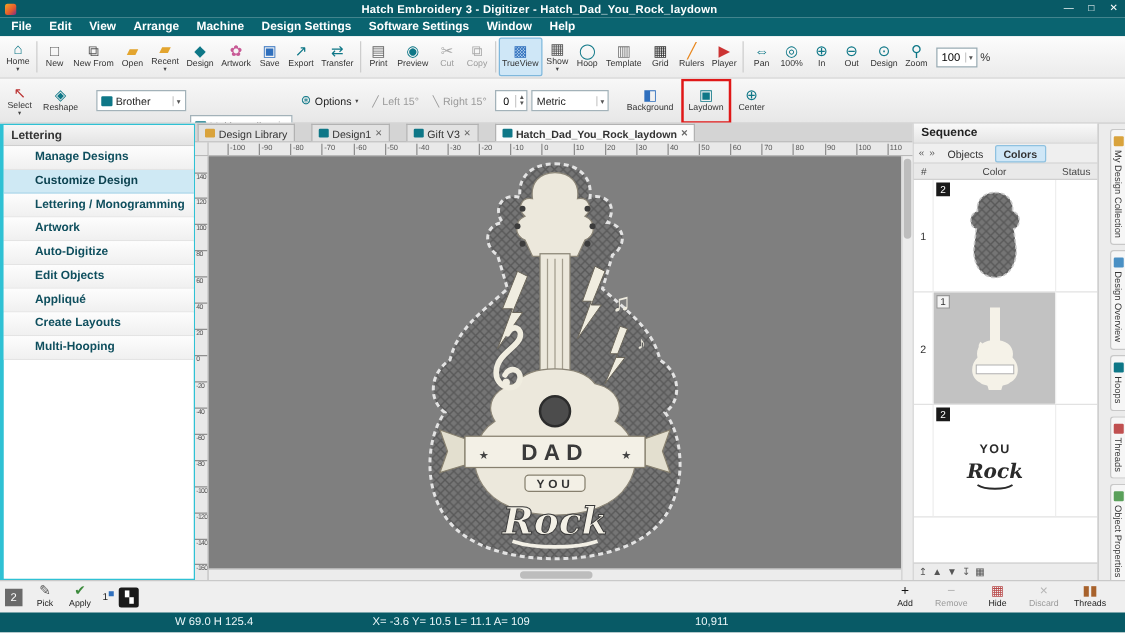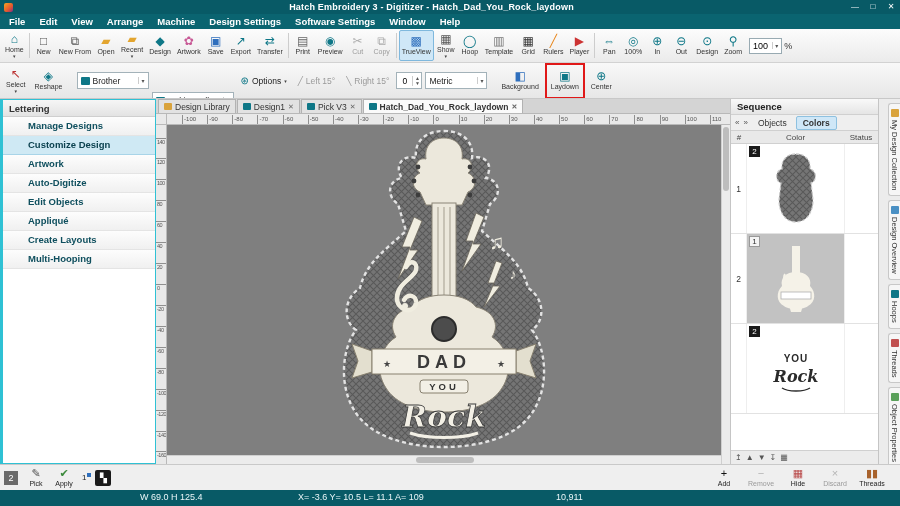--- a/index.html
+++ b/index.html
@@ -53,21 +53,21 @@
   .toolboxes { width:156px; background:#fff; border:1px solid #2fc1d4; border-left:3px solid #2fc1d4;
     display:flex; flex-direction:column; }
   .tbx-header { height:17px; background:linear-gradient(#f6f6f6,#e3e3e3); border-bottom:1px solid #cfcfcf;
     color:#333; font-size:9.5px; font-weight:bold; padding-left:6px; line-height:17px; }
   .tbx-item { height:19px; line-height:18px; padding-left:25px; font-size:9.5px; font-weight:bold;
     color:#0f4f5e; border-bottom:1px solid #e4e4e4; background:linear-gradient(#fdfdfd,#f0f0f0); white-space:nowrap; overflow:hidden; }
   .tbx-item.selected { background:#cfe9f4; border-color:#a8d4e8; color:#0c4250; }
 
   .canvas-col { flex:1; display:flex; flex-direction:column; background:#e6e6e6; min-width:0; }
   .doc-tabs { height:15px; display:flex; background:#d4d4d4; border-bottom:1px solid #b8b8b8;
-    align-items:flex-end; padding-left:2px; gap:1px; }
+    align-items:flex-end; padding-left:2px; gap:13px; }
   .doc-tab { height:14px; padding:0 5px; font-size:8.5px; background:#e2e2e2; border:1px solid #b2b2b2;
     border-bottom:none; display:flex; align-items:center; gap:3px; color:#333; white-space:nowrap; }
   .doc-tab.active { background:#fafafa; font-weight:bold; }
   .tab-ico { width:8px; height:7px; border-radius:1px; flex:none; }
   .tab-close { font-size:7px; color:#666; }
 
   .ruler-row { display:flex; height:11px; }
   .ruler-corner { width:11px; background:#e9e9e9; border-right:1px solid #b9b9b9; border-bottom:1px solid #b9b9b9; }
   .ruler-top { flex:1; position:relative; background:#e9e9e9; border-bottom:1px solid #b9b9b9;
     overflow:hidden; font-size:6px; color:#555; }
@@ -347,20 +347,21 @@
   </div>
 </div>
 
 <div class="main">
 
   <div class="toolboxes">
     <div class="tbx-header">Lettering</div>
     <div id="tbx-list">
         <div class="tbx-item">Manage Designs</div>
         <div class="tbx-item selected">Customize Design</div>
+        <div class="tbx-item">Lettering / Monogramming</div>
         <div class="tbx-item">Artwork</div>
         <div class="tbx-item">Auto-Digitize</div>
         <div class="tbx-item">Edit Objects</div>
         <div class="tbx-item">Appliqué</div>
         <div class="tbx-item">Create Layouts</div>
         <div class="tbx-item">Multi-Hooping</div>
       </div>
   </div>
 
   <div class="canvas-col">
@@ -369,21 +370,21 @@
           <span class="tab-ico" style="background: rgb(217, 163, 60);"></span>
           <span>Design Library</span>
         </div>
         <div class="doc-tab">
           <span class="tab-ico" style="background: rgb(14, 119, 135);"></span>
           <span>Design1</span>
           <span class="tab-close">✕</span>
         </div>
         <div class="doc-tab">
           <span class="tab-ico" style="background: rgb(14, 119, 135);"></span>
-          <span>Pick V3</span>
+          <span>Gift V3</span>
           <span class="tab-close">✕</span>
         </div>
         <div class="doc-tab active">
           <span class="tab-ico" style="background: rgb(14, 119, 135);"></span>
           <span>Hatch_Dad_You_Rock_laydown</span>
           <span class="tab-close">✕</span>
         </div>
       </div>
     <div class="ruler-row">
       <div class="ruler-corner"></div>

